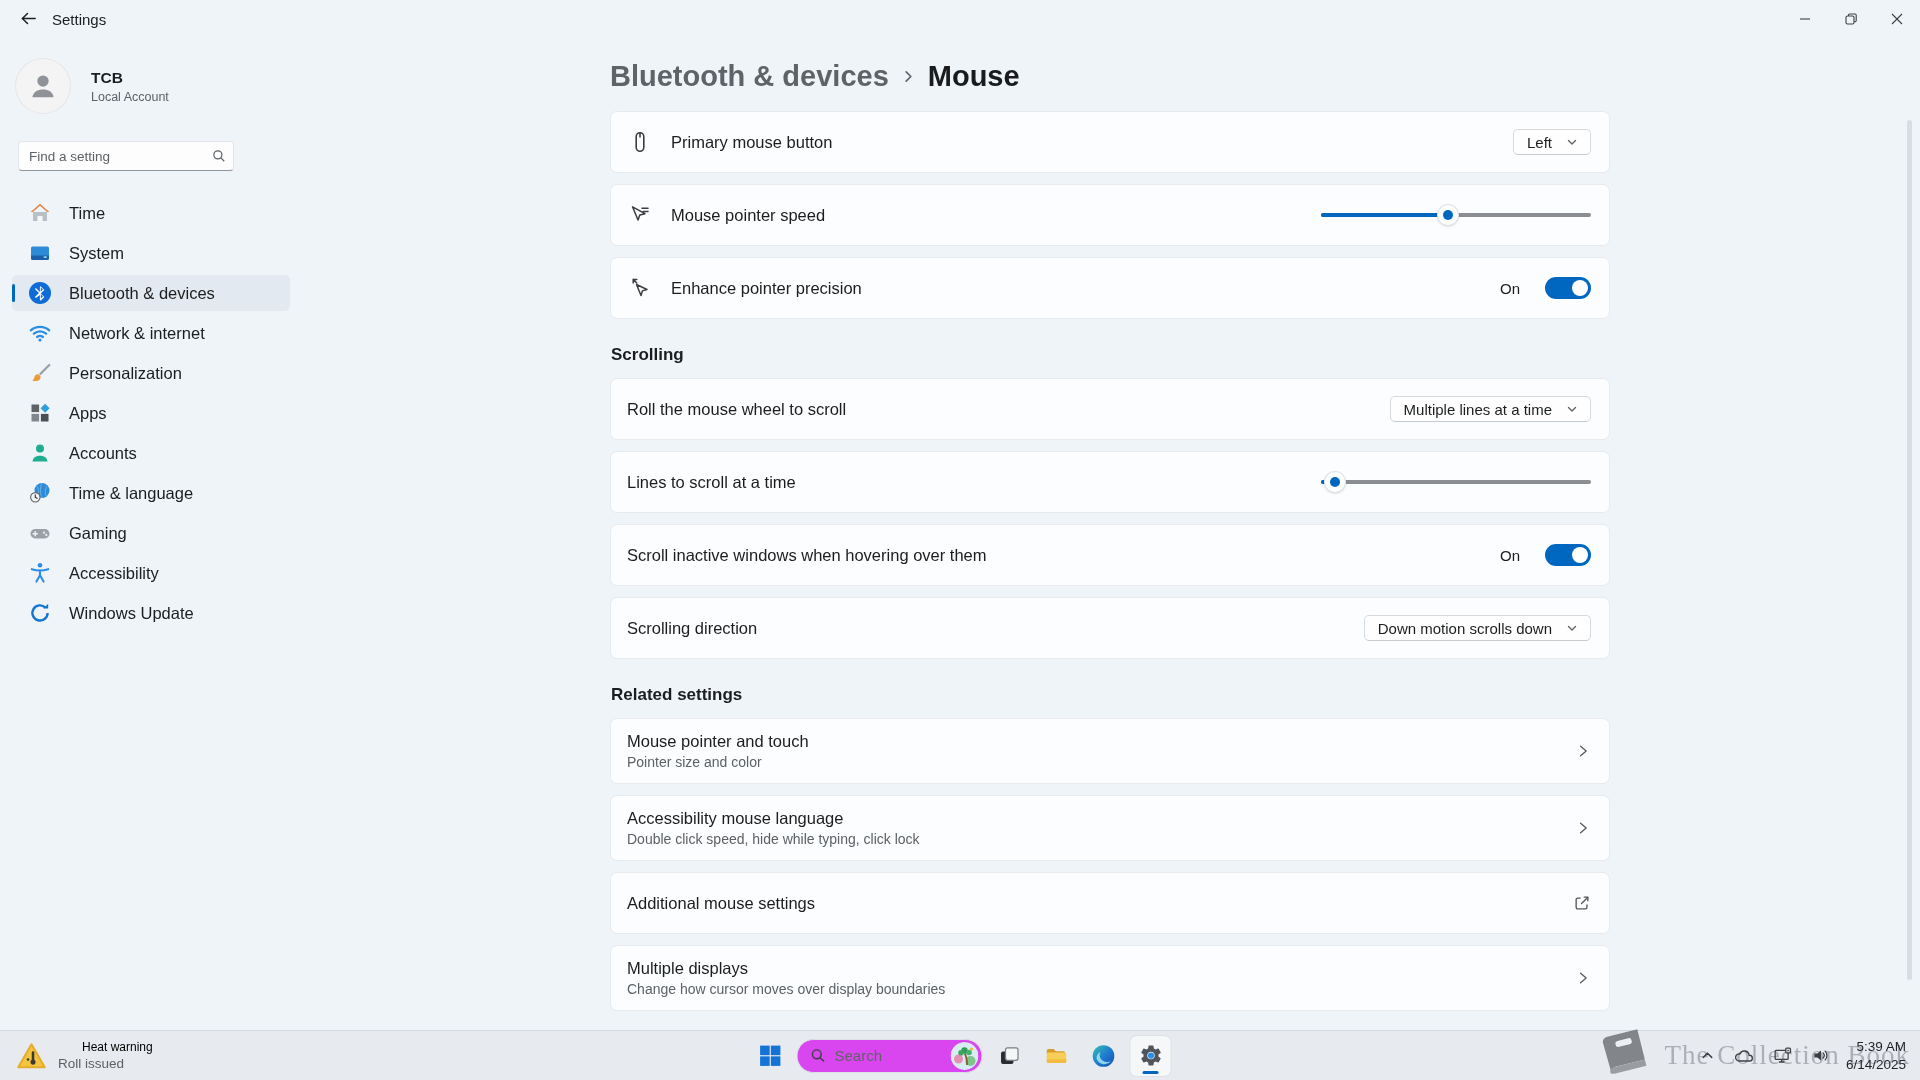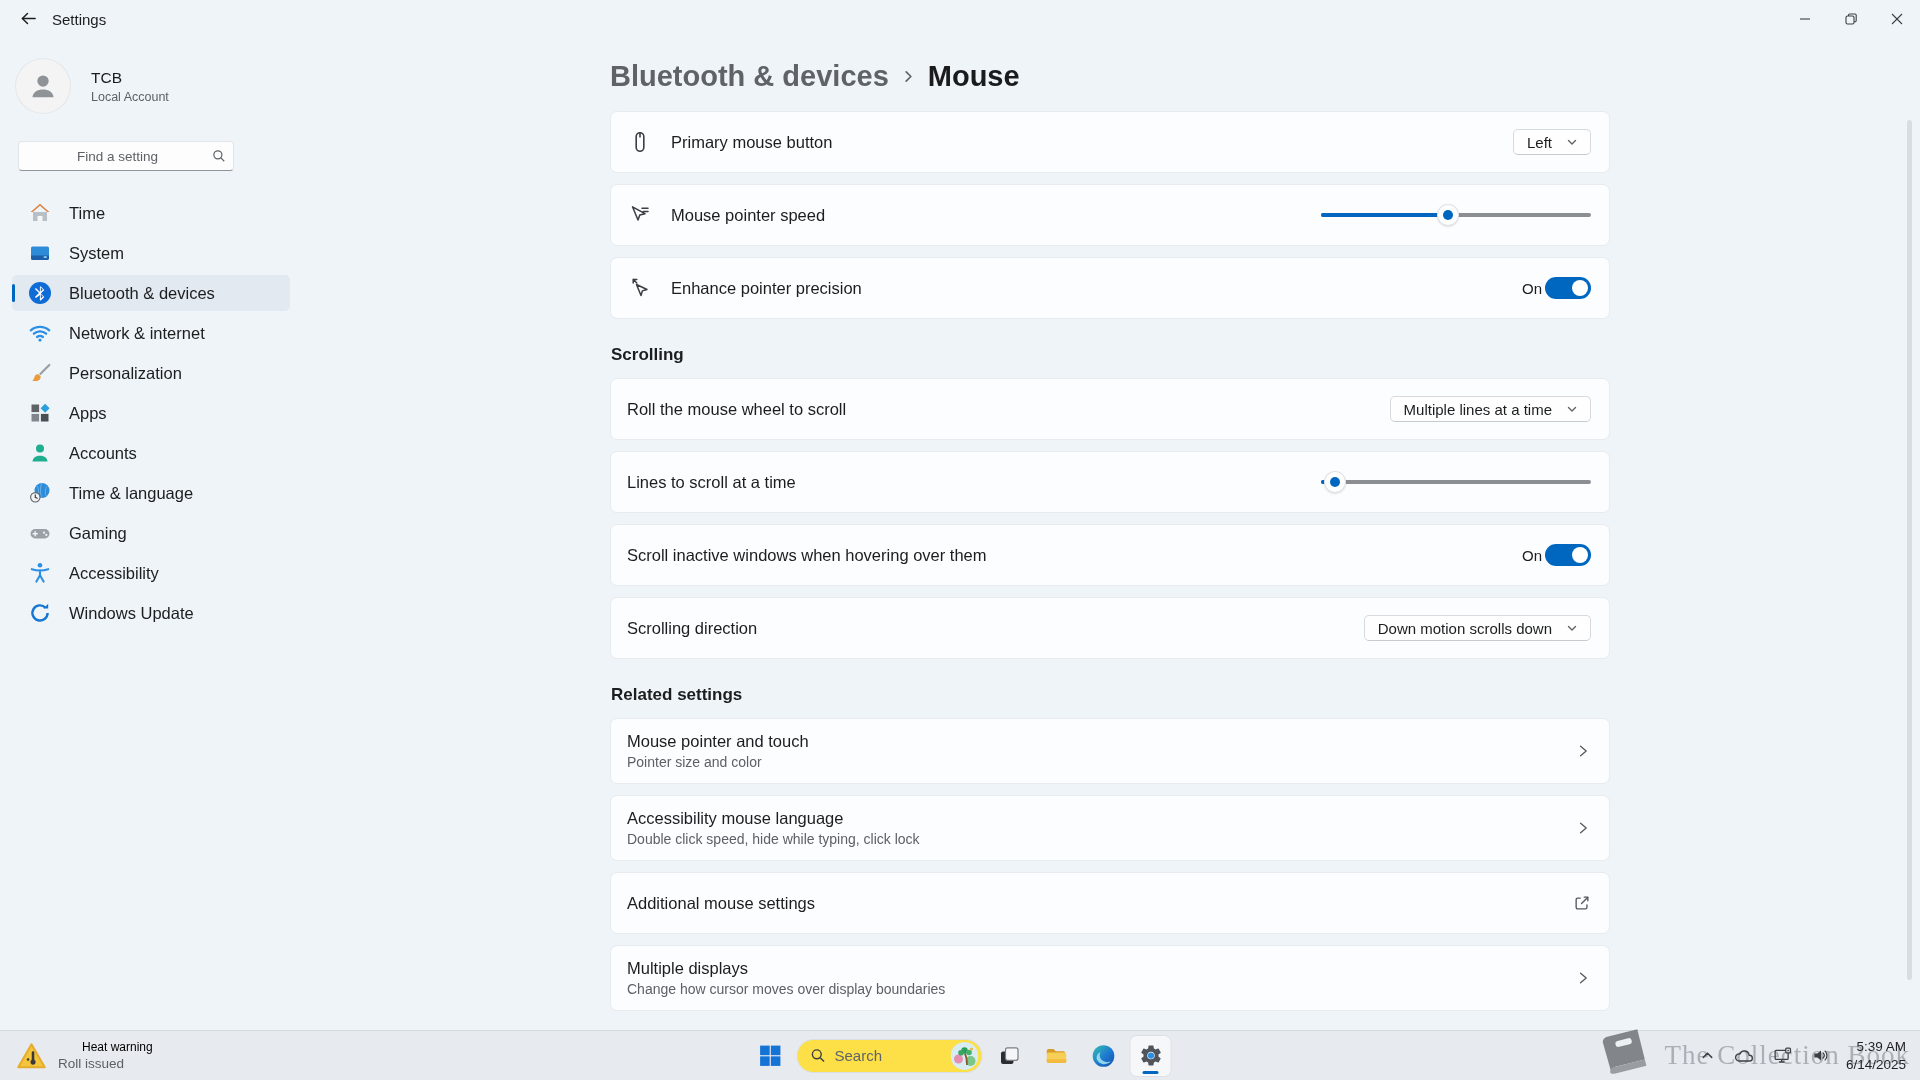--- a/index.html
+++ b/index.html
@@ -11,24 +11,24 @@
   .titlebar { position:absolute; top:0; left:0; right:0; height:40px; }
   .back-btn { position:absolute; left:10px; top:6px; width:34px; height:28px; border:none; background:transparent; border-radius:4px; cursor:pointer; display:flex; align-items:center; justify-content:center; }
   .app-title { position:absolute; left:52px; top:0; line-height:40px; font-size:15px; }
   .win-controls { position:absolute; right:0; top:0; display:flex; }
   .win-btn { width:46px; height:38px; border:none; background:transparent; display:flex; align-items:center; justify-content:center; cursor:pointer; }
 
   
   .sidebar { position:absolute; top:40px; left:0; width:300px; bottom:50px; }
   .account { position:absolute; left:15px; top:18px; display:flex; align-items:center; gap:20px; }
   .avatar { width:56px; height:56px; border-radius:50%; background:#f4f4f4; box-shadow:0 0 0 1px #e4e6e9 inset; display:flex; align-items:center; justify-content:center; }
-  .acct-name { font-size:15.5px; font-weight:400; }
+  .acct-name { font-size:15.5px; font-weight:700; }
   .acct-type { font-size:12.5px; color:#5d6165; margin-top:3px; }
   .searchbox { position:absolute; left:18px; top:101px; width:216px; height:30px; background:#fdfdfe; border:1px solid #e2e5e9; border-bottom:1px solid #90959b; border-radius:4px; display:flex; align-items:center; }
-  .searchbox input { flex:1; border:none; outline:none; background:transparent; font-size:13.5px; padding:0 6px 0 10px; color:#1b1d1f; font-family:inherit;text-align:center; }
+  .searchbox input { flex:1; border:none; outline:none; background:transparent; font-size:13.5px; padding:0 6px 0 10px; color:#1b1d1f; font-family:inherit; }
   .searchbox input::placeholder { color:#5d6165; }
   .search-glyph { margin-right:9px; display:flex; }
   .nav { position:absolute; left:12px; top:155px; width:278px; }
   .nav-item { position:relative; height:36px; margin-bottom:4px; border-radius:5px; display:flex; align-items:center; gap:17px; padding-left:16px; cursor:pointer; }
   .nav-item.selected { background:#e3e9f0; }
   .nav-item.selected::before { content:""; position:absolute; left:0; top:9px; width:3px; height:18px; border-radius:2px; background:#0067c0; }
   .nav-label { font-size:16.5px; }
   .nav-ico { width:24px; height:24px; display:flex; }
 
   
@@ -40,41 +40,41 @@
   .content { margin-top:18px; }
   .card { background:#fbfdfe; border:1px solid #e7eaee; border-radius:7px; margin-bottom:11px; display:flex; align-items:center; padding:0 18px 0 16px; min-height:62px; }
   .card.two-line { min-height:66px; }
   .row-icon { width:26px; height:26px; margin-right:18px; display:flex; align-items:center; justify-content:center; }
   .row-label { font-size:16.5px; flex:1; }
   .row-texts { flex:1; display:flex; flex-direction:column; gap:3px; padding:12px 0; }
   .row-title { font-size:16.5px; }
   .row-sub { font-size:14px; color:#5d6165; }
   .section-header { font-size:17px; font-weight:600; margin:26px 0 13px 1px; }
   .dropdown { display:flex; align-items:center; gap:14px; background:#fefefe; border:1px solid #d7dadd; border-bottom-color:#c7cace; border-radius:5px; height:26px; padding:0 12px 0 13px; font-size:15px; cursor:pointer; }
-  .toggle-wrap { display:flex; align-items:center; gap:3px; }
+  .toggle-wrap { display:flex; align-items:center; gap:25px; }
   .toggle-state { font-size:15px; }
   .toggle { width:46px; height:22px; border-radius:11px; background:#0067c0; position:relative; cursor:pointer; }
   .toggle .knob { position:absolute; right:3px; top:3px; width:16px; height:16px; border-radius:50%; background:#ffffff; }
   .slider { position:relative; width:270px; height:4px; border-radius:2px; background:#8b8e92; cursor:pointer; }
   .slider .fill { position:relative; height:4px; border-radius:2px; background:#0067c0; }
   .slider .knob { position:absolute; right:-10px; top:50%; transform:translateY(-50%); width:20px; height:20px; border-radius:50%; background:#ffffff; box-shadow:0 0 0 1px #e1e3e6, 0 1px 3px rgba(0,0,0,.25); display:flex; align-items:center; justify-content:center; }
   .slider .knob::after { content:""; width:10px; height:10px; border-radius:50%; background:#0067c0; }
   .chevron-right, .external-glyph { display:flex; margin-left:12px; }
   .scrollbar-thumb { position:absolute; right:8px; top:80px; width:5px; height:860px; border-radius:3px; background:#ccd1d7; opacity:.65; cursor:pointer; }
 
   
   .taskbar { position:absolute; left:0; right:0; bottom:0; height:50px; background:#e7ebf0; border-top:1px solid #d4d9df; }
   .tb-widget { position:absolute; left:0; top:0; height:100%; display:flex; align-items:center; gap:11px; padding:0 16px; cursor:pointer; }
   .widget-title { font-size:12px; color:#000000;margin-left:24px; }
   .widget-sub { font-size:13.5px; color:#5d6165; margin-top:2px; }
   .tb-center { position:absolute; left:50%; top:0; transform:translateX(-50%); height:100%; display:flex; align-items:center; gap:7px; }
   .tb-btn { width:40px; height:40px; border-radius:6px; display:flex; align-items:center; justify-content:center; cursor:pointer; position:relative; }
   .tb-btn.active { background:rgba(255,255,255,.6); box-shadow:0 0 0 1px rgba(0,0,0,.04); }
   .tb-btn.active::after { content:""; position:absolute; bottom:2px; left:50%; transform:translateX(-50%); width:16px; height:3px; border-radius:2px; background:#0067c0; }
-  .tb-search { height:34px; border-radius:17px; background:#fde047; border:1px solid #dcdfe3; display:flex; align-items:center; padding:0 3px 0 13px; gap:9px; width:186px; cursor:pointer; }
+  .tb-search { height:34px; border-radius:17px; background:#d946ef; border:1px solid #dcdfe3; display:flex; align-items:center; padding:0 3px 0 13px; gap:9px; width:186px; cursor:pointer; }
   .tb-search input { border:none; outline:none; background:transparent; font-size:15px; width:100px; color:#3c4043; font-family:inherit; }
   .tb-search input::placeholder { color:#5f6368; }
   .tb-search-img { width:28px; height:28px; border-radius:50%; overflow:hidden; flex-shrink:0; margin-left:auto; }
   .tray { position:absolute; right:0; top:0; height:100%; display:flex; align-items:center; gap:12px; padding-right:14px; z-index:2; }
   .tray-ico { display:flex; cursor:pointer; padding:3px; border-radius:4px; }
   .clock { text-align:right; font-size:13.5px; color:#1f2124; line-height:1.3; cursor:pointer; }
   .watermark { position:absolute; right:10px; bottom:0px; height:100%; display:flex; align-items:center; gap:12px; z-index:1; pointer-events:none; }
   .watermark-text { font-family:"Liberation Serif",serif; font-size:27px; color:rgba(90,94,99,.42); letter-spacing:1px; white-space:nowrap; }
   .watermark-book { transform:rotate(-14deg); opacity:.88; margin-bottom:4px; }
 </style>

